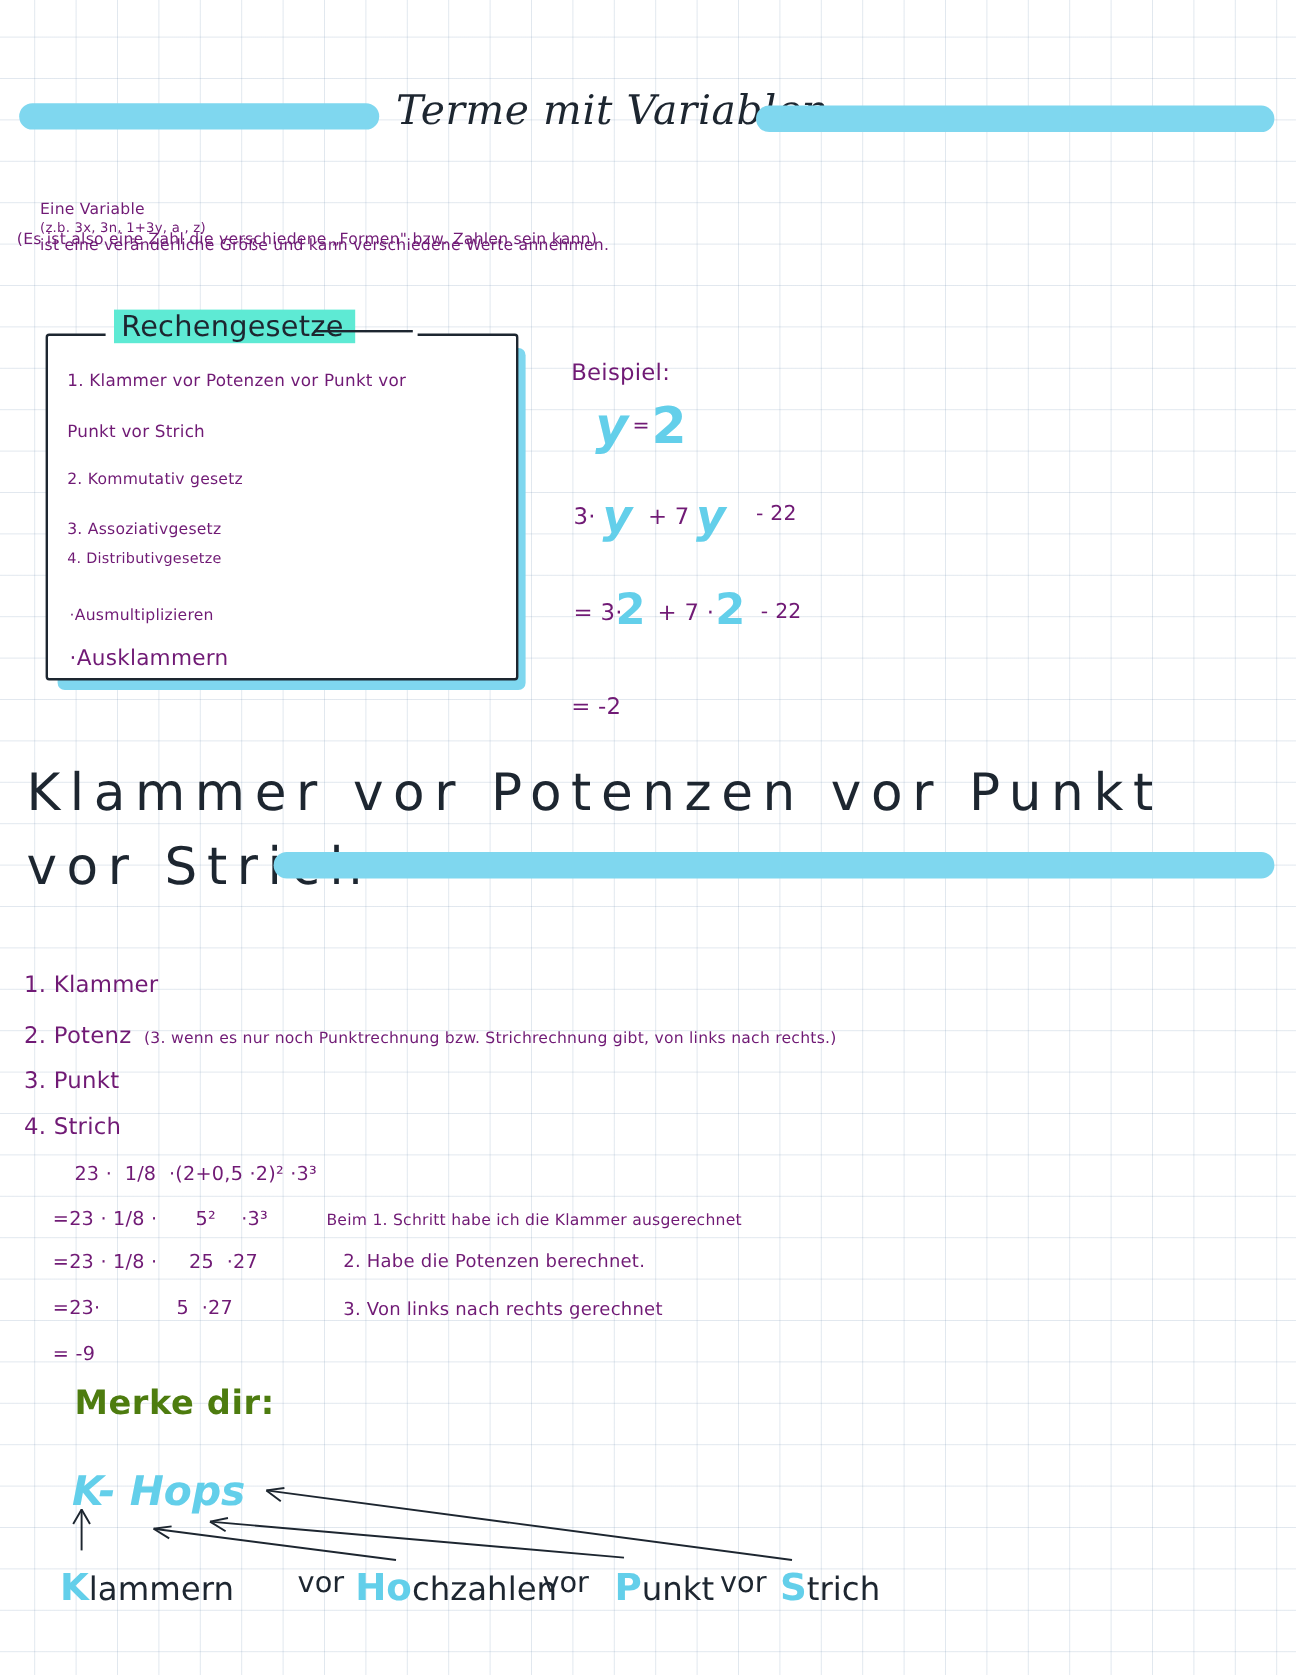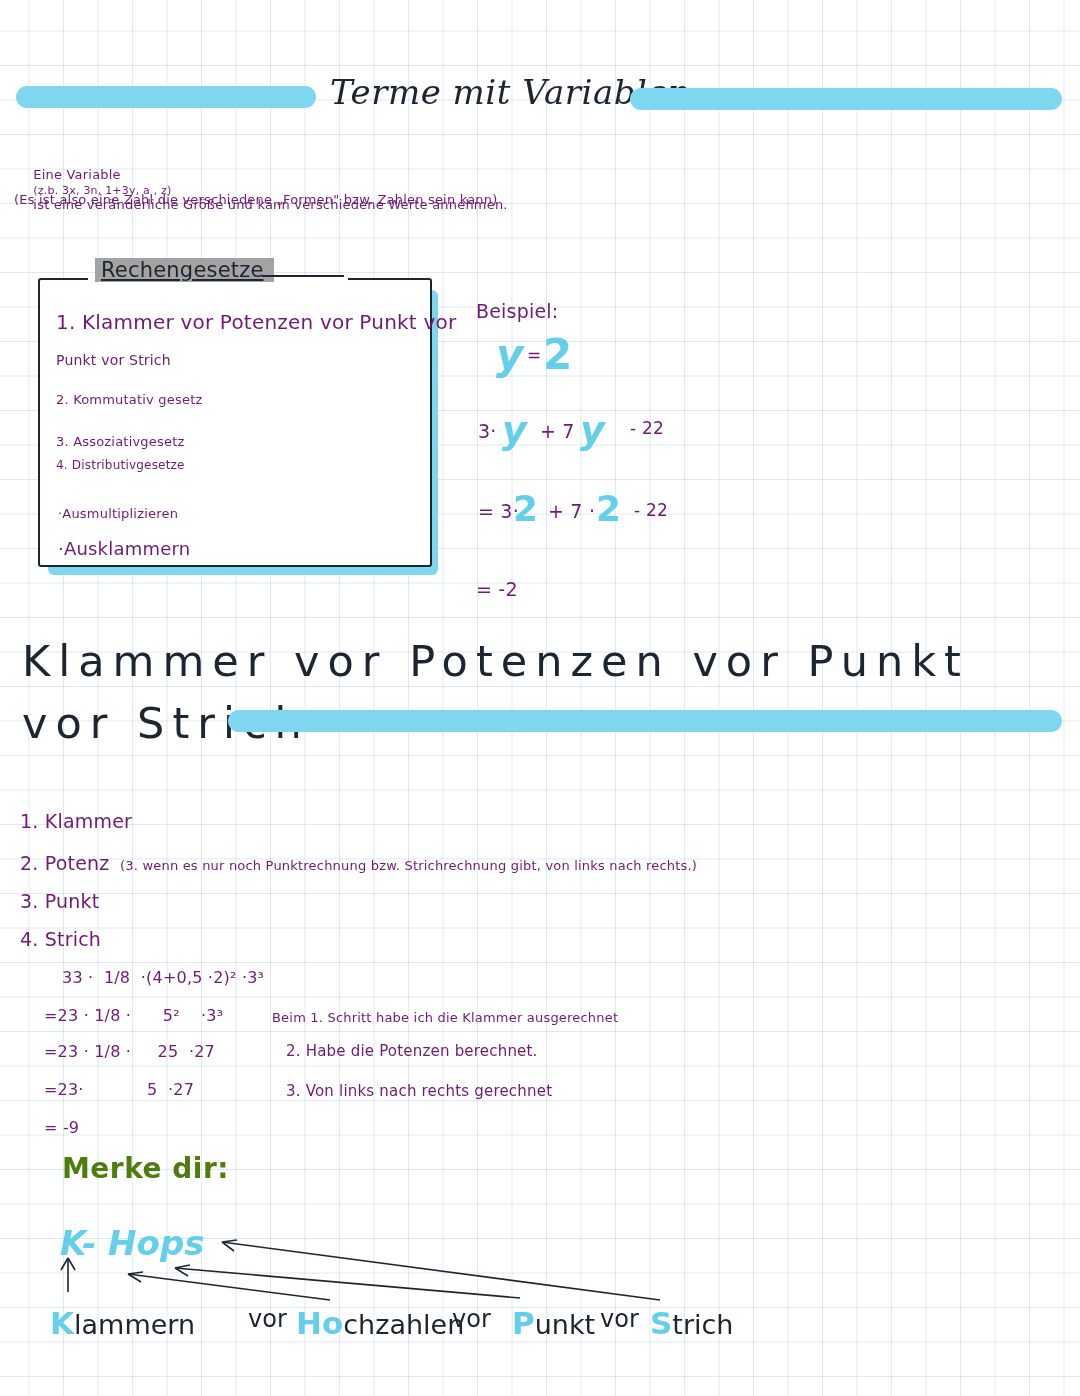--- a/index.html
+++ b/index.html
@@ -86,25 +86,24 @@
     width: 390px;
     height: 285px;
     border: 2px solid #1d2630;
     background: #ffffff;
     border-radius: 3px;
   }
   #rg-title {
     position: absolute;
     left: 95px;
     top: 258px;
-    background: #a3a3a3;
+    background: #5eead4;
     padding: 0 10px 0 6px;
-    font-size: 21px;
-    color: #1d2630;
-    text-decoration: underline;
+    font-size: 24px;
+    color: #1d2630;
   }
   #rg-title-rule {
     position: absolute;
     left: 262px;
     top: 275px;
     width: 82px;
     height: 2px;
     background: #1d2630;
   }
   #rg-topgap {
@@ -191,21 +190,21 @@
     <span>ist eine veränderliche Größe und kann verschiedene Werte annehmen.</span>
   </div>
   <div class="hw thin" id="intro2">(Es ist also eine Zahl die verschiedene „Formen" bzw. Zahlen sein kann)</div>
 
   <div id="rg-shadow"></div>
   <div id="rg-box"></div>
   <div id="rg-topgap"></div>
   <div id="rg-title" class="hw">Rechengesetze</div>
   <div id="rg-title-rule"></div>
 
-  <div class="hw sm rg-item" style="top:310px; font-size:20px;">1. Klammer vor Potenzen vor Punkt vor</div>
+  <div class="hw sm rg-item" style="top:310px; font-size:14px;">1. Klammer vor Potenzen vor Punkt vor</div>
   <div class="hw sm rg-item" style="top:352px; font-size:14px;">Punkt vor Strich</div>
   <div class="hw sm rg-item" style="top:392px; font-size:13px;">2. Kommutativ gesetz</div>
   <div class="hw sm rg-item" style="top:434px; font-size:13px;">3. Assoziativgesetz</div>
   <div class="hw sm rg-item" style="top:458px; font-size:12px;">4. Distributivgesetze</div>
   <div class="hw sm rg-item" style="top:506px; left:58px; font-size:13px;">·Ausmultiplizieren</div>
   <div class="hw sm rg-item" style="top:538px; left:58px; font-size:18px;">·Ausklammern</div>
 
   <div class="hw md" style="left:476px; top:300px; font-size:19px;">Beispiel:</div>
 
   <div class="bigblue" style="left:496px; top:330px;">y</div>
@@ -228,21 +227,21 @@
 
   <div id="bighead">Klammer vor Potenzen vor Punkt vor Strich</div>
   <div class="hl" style="left:228px; top:710px; width:834px; height:22px;"></div>
 
   <div class="hw num-item" style="top:810px;">1. Klammer</div>
   <div class="hw num-item" style="top:852px;">2. Potenz</div>
   <div class="hw num-item" style="top:890px;">3. Punkt</div>
   <div class="hw num-item" style="top:928px;">4. Strich</div>
   <div class="hw sm" style="left:120px; top:858px; font-size:13px;">(3. wenn es nur noch Punktrechnung bzw. Strichrechnung gibt, von links nach rechts.)</div>
 
-  <div class="hw calc" style="left:62px; top:968px;">33 ·  1/8  ·(4+0,5 ·2)² ·3³</div>
+  <div class="hw calc" style="left:62px; top:968px;">23 ·  1/8  ·(2+0,5 ·2)² ·3³</div>
   <div class="hw calc" style="left:44px; top:1006px;">=23 · 1/8 ·      5²    ·3³</div>
   <div class="hw note" style="left:272px; top:1010px; font-size:13px;">Beim 1. Schritt habe ich die Klammer ausgerechnet</div>
   <div class="hw calc" style="left:44px; top:1042px;">=23 · 1/8 ·     25  ·27</div>
   <div class="hw note" style="left:286px; top:1042px;">2. Habe die Potenzen berechnet.</div>
   <div class="hw calc" style="left:44px; top:1080px;">=23·            5  ·27</div>
   <div class="hw note" style="left:286px; top:1082px;">3. Von links nach rechts gerechnet</div>
   <div class="hw calc" style="left:44px; top:1118px;">= -9</div>
 
   <div id="merke">Merke dir:</div>
   <div id="khops">K- Hops</div>

